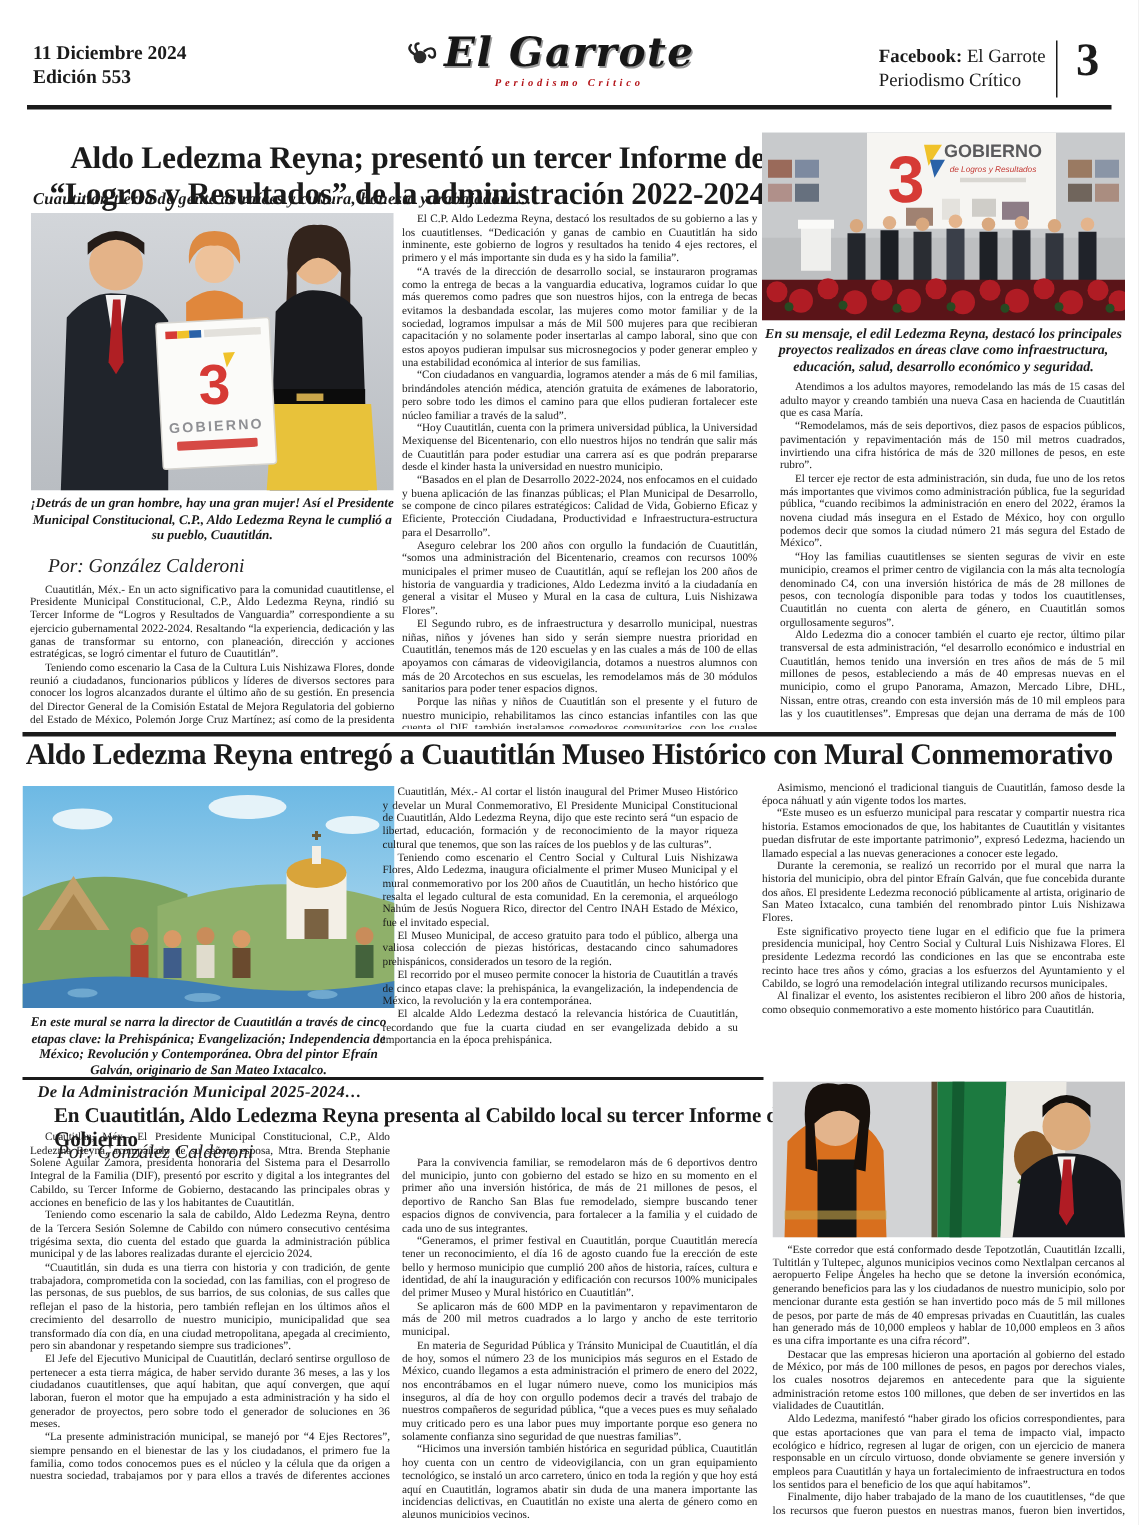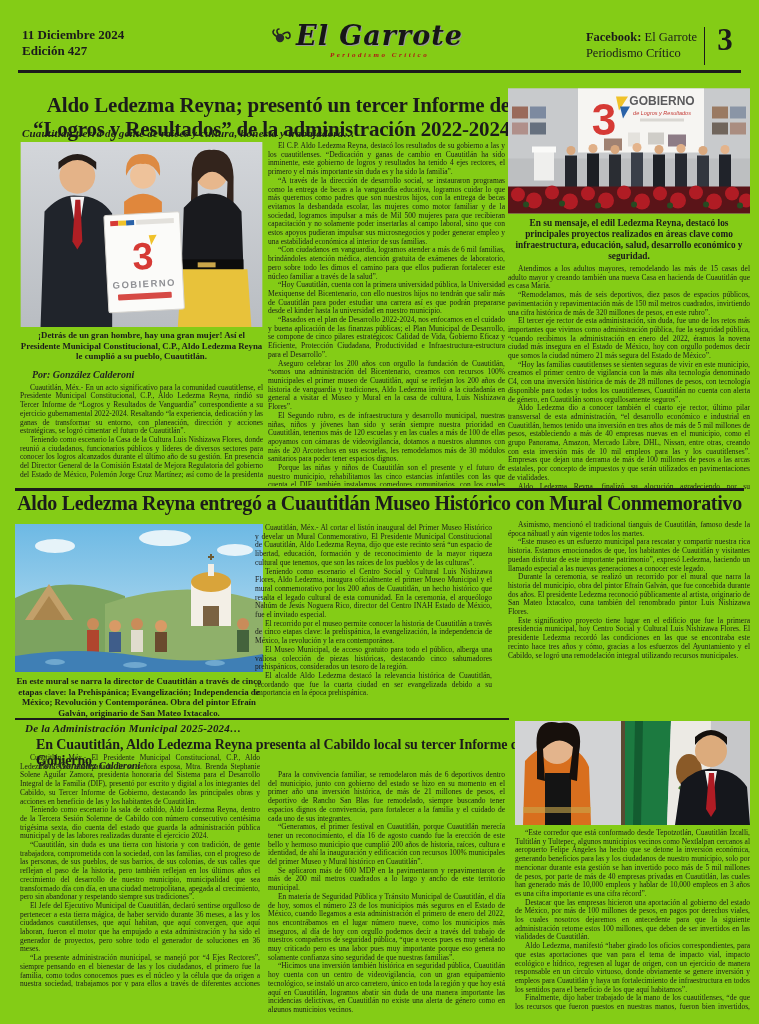--- a/index.html
+++ b/index.html
@@ -1,53 +1,53 @@
 <!DOCTYPE html>
 <html><head>
 <meta charset="utf-8">
 <style>
   html,body{margin:0;padding:0;background:#e8e8e8;}
-  .page{position:relative;width:759px;height:1024px;margin:0 auto;background:#84cc16;
+  .page{position:relative;width:759px;height:1024px;margin:0 auto;background:#ffffff;
         color:#1b1b1b;font-family:"Liberation Serif",serif;overflow:hidden;}
 
   
   .hdr-date{position:absolute;left:22px;top:27px;font-size:13px;font-weight:bold;line-height:16px;}
   .hdr-logo{position:absolute;left:0;right:0;top:22px;text-align:center;}
   .hdr-logo-inner{display:inline-block;position:relative;}
   .mh-title{font-family:"DejaVu Serif",serif;font-size:27px;font-weight:bold;font-style:italic;
             letter-spacing:1px;line-height:28px;color:#161616;text-shadow:1px 1px 0 #9a9a9a;}
   .mh-sub{font-size:7px;font-weight:bold;font-style:italic;color:#b31217;letter-spacing:2.5px;margin-top:1px;}
   .scorpion{position:absolute;left:-26px;top:2px;width:24px;height:24px;display:inline-block;}
   .hdr-fb{position:absolute;right:62px;top:29px;font-size:12.5px;line-height:16px;}
   .hdr-fb .b{font-weight:bold;}
   .hdr-vline{position:absolute;right:54px;top:27px;width:1.5px;height:38px;background:#1b1b1b;}
   .hdr-page{position:absolute;right:16px;top:22px;width:36px;text-align:center;font-size:31px;font-weight:bold;}
   .rule{background:#1b1b1b;position:absolute;}
   .rule-header{left:18px;right:18px;top:70px;height:3px;}
 
   
   .kicker{font-size:11px;font-weight:bold;font-style:italic;letter-spacing:.2px;}
-  .byline{font-size:10px;font-weight:bold;font-style:italic;color:#222;}
-  .caption{font-size:8.8px;font-weight:bold;text-align:center;line-height:10.6px;}
+  .byline{font-size:13px;font-weight:normal;font-style:italic;color:#222;}
+  .caption{font-size:8.8px;font-weight:bold;font-style:italic;text-align:center;line-height:10.6px;}
   .bodytext p{font-size:7.5px;line-height:8.7px;text-align:justify;text-indent:10px;margin:0;}
 
   
   .s1-kicker{position:absolute;left:22px;top:79px;margin-top:48px;}
   .s1-headline{position:absolute;left:16px;top:93px;width:494px;text-align:right;
                font-size:21px;font-weight:bold;line-height:24px;letter-spacing:-0.2px;}
   .s1-colA{position:absolute;left:20px;top:142px;width:243px;}
   .s1-colA .ph{width:243px;height:185px;display:block;}
   .s1-colA .caption{margin-top:3px;}
   .s1-colA .byline{display:block;margin:7px 0 4px 12px;}
   .s1-colA-text{height:96px;overflow:hidden;}
   .s1-colB{position:absolute;left:268px;top:142px;width:237px;height:344px;overflow:hidden;}
   .s1-colC{position:absolute;left:508px;top:88px;width:242px;}
   .s1-colC .ph{width:242px;height:126px;display:block;}
   .s1-colC .caption{font-size:9.3px;line-height:11px;margin:4px 2px 3px 2px;}
-  .s1-colC-text{height:226px;overflow:hidden;}
+  .s1-colC-text{height:226px;overflow:hidden;margin-left:12px;}
   .rule-s1{left:15px;right:15px;top:488px;height:2.5px;}
 
   
   .s2-headline{position:absolute;left:15px;top:492px;width:729px;text-align:center;
                font-size:20px;font-weight:bold;letter-spacing:-0.3px;line-height:23px;}
   .s2-photo{position:absolute;left:15px;top:524px;width:248px;}
   .s2-photo .ph{width:248px;height:148px;display:block;}
   .s2-photo .caption{margin-top:4px;}
   .s2-col1{position:absolute;left:255px;top:524px;width:237px;height:193px;overflow:hidden;}
   .s2-col2{position:absolute;left:508px;top:521px;width:242px;height:196px;overflow:hidden;}
@@ -66,21 +66,21 @@
 
   svg text{font-family:"Liberation Sans",sans-serif;}
 </style>
 </head>
 <body>
 
 <div class="page">
 
   <div class="hdr-date">
     <div>11 Diciembre 2024</div>
-    <div>Edición 427</div>
+    <div>Edición 553</div>
   </div>
 
   <div class="hdr-logo">
     <div class="hdr-logo-inner">
       <span class="scorpion">
         <svg viewBox="0 0 24 24" width="24" height="24">
           <g fill="none" stroke="#222" stroke-width="1.6" stroke-linecap="round">
             <circle cx="10" cy="14" r="4.2" fill="#2b2b2b" stroke="none"></circle>
             <path d="M13 10 C17 7, 20 8, 20 12 C20 15, 17 15, 16 13"></path>
             <path d="M6 12 C3 10, 2 8, 4 6"></path>
@@ -316,29 +316,30 @@
       <ellipse cx="40" cy="138" rx="10" ry="3" fill="#6fa8cf"></ellipse>
       <ellipse cx="120" cy="141" rx="12" ry="3" fill="#6fa8cf"></ellipse>
       <ellipse cx="200" cy="139" rx="10" ry="3" fill="#6fa8cf"></ellipse>
     </svg>
     <div class="caption">En este mural se narra la director de Cuautitlán a través de cinco etapas clave: la Prehispánica; Evangelización; Independencia de México; Revolución y Contemporánea. Obra del pintor Efraín Galván, originario de San Mateo Ixtacalco.</div>
   </div>
 
   <div class="bodytext s2-col1">
       <p>Cuautitlán, Méx.- Al cortar el listón inaugural del Primer Museo Histórico y develar un Mural Conmemorativo, El Presidente Municipal Constitucional de Cuautitlán, Aldo Ledezma Reyna, dijo que este recinto será “un espacio de libertad, educación, formación y de reconocimiento de la mayor riqueza cultural que tenemos, que son las raíces de los pueblos y de las culturas”.</p>
       <p>Teniendo como escenario el Centro Social y Cultural Luis Nishizawa Flores, Aldo Ledezma, inaugura oficialmente el primer Museo Municipal y el mural conmemorativo por los 200 años de Cuautitlán, un hecho histórico que resalta el legado cultural de esta comunidad. En la ceremonia, el arqueólogo Nahúm de Jesús Noguera Rico, director del Centro INAH Estado de México, fue el invitado especial.</p>
+      <p>El Museo Municipal, de acceso gratuito para todo el público, alberga una valiosa colección de piezas históricas, destacando cinco sahumadores prehispánicos, considerados un tesoro de la región.</p>
       <p>El recorrido por el museo permite conocer la historia de Cuautitlán a través de cinco etapas clave: la prehispánica, la evangelización, la independencia de México, la revolución y la era contemporánea.</p>
-      <p>El Museo Municipal, de acceso gratuito para todo el público, alberga una valiosa colección de piezas históricas, destacando cinco sahumadores prehispánicos, considerados un tesoro de la región.</p>
       <p>El alcalde Aldo Ledezma destacó la relevancia histórica de Cuautitlán, recordando que fue la cuarta ciudad en ser evangelizada debido a su importancia en la época prehispánica.</p>
     </div>
   <div class="bodytext s2-col2">
       <p>Asimismo, mencionó el tradicional tianguis de Cuautitlán, famoso desde la época náhuatl y aún vigente todos los martes.</p>
       <p>“Este museo es un esfuerzo municipal para rescatar y compartir nuestra rica historia. Estamos emocionados de que, los habitantes de Cuautitlán y visitantes puedan disfrutar de este importante patrimonio”, expresó Ledezma, haciendo un llamado especial a las nuevas generaciones a conocer este legado.</p>
       <p>Durante la ceremonia, se realizó un recorrido por el mural que narra la historia del municipio, obra del pintor Efraín Galván, que fue concebida durante dos años. El presidente Ledezma reconoció públicamente al artista, originario de San Mateo Ixtacalco, cuna también del renombrado pintor Luis Nishizawa Flores.</p>
       <p>Este significativo proyecto tiene lugar en el edificio que fue la primera presidencia municipal, hoy Centro Social y Cultural Luis Nishizawa Flores. El presidente Ledezma recordó las condiciones en las que se encontraba este recinto hace tres años y cómo, gracias a los esfuerzos del Ayuntamiento y el Cabildo, se logró una remodelación integral utilizando recursos municipales.</p>
+      <p>Al finalizar el evento, los asistentes recibieron el libro 200 años de historia, como obsequio conmemorativo a este momento histórico para Cuautitlán.</p>
     </div>
 
   <div class="rule rule-s2"></div>
 
   <div class="kicker s3-kicker">De la Administración Municipal 2025-2024…</div>
   <h2 class="s3-headline" style="margin:0;">En Cuautitlán, Aldo Ledezma Reyna presenta al Cabildo local su tercer Informe de Gobierno</h2>
   <span class="byline s3-byline">Por: González Calderoni</span>
 
   <div class="bodytext s3-col1">
       <p>Cuautitlán, Méx.- El Presidente Municipal Constitucional, C.P., Aldo Ledezma Reyna, acompañado de su señora esposa, Mtra. Brenda Stephanie Solene Aguilar Zamora, presidenta honoraria del Sistema para el Desarrollo Integral de la Familia (DIF), presentó por escrito y digital a los integrantes del Cabildo, su Tercer Informe de Gobierno, destacando las principales obras y acciones en beneficio de las y los habitantes de Cuautitlán.</p>

